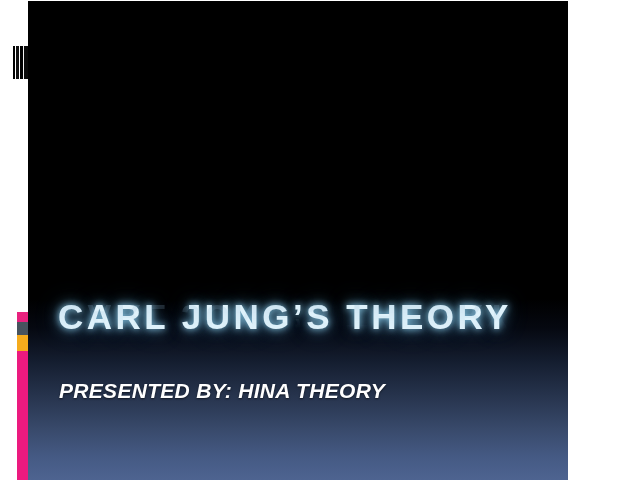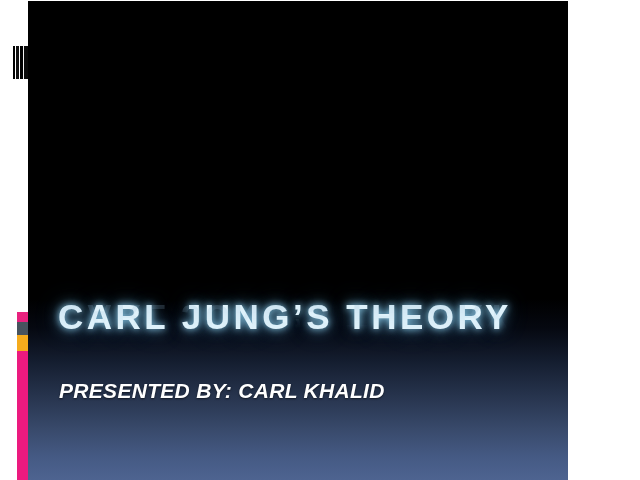--- a/index.html
+++ b/index.html
@@ -146,21 +146,21 @@
 
 <div id="slide">
 
   <div class="slide-body">
 
     <div class="title-block">
       <div class="title-text">CARL JUNG’S THEORY</div>
       <div class="title-reflection">CARL JUNG’S THEORY</div>
     </div>
 
-    <div class="subtitle-text">PRESENTED BY: CARL KHALID</div>
+    <div class="subtitle-text">PRESENTED BY: HINA THEORY</div>
 
   </div>
 
   <div class="left-strip"></div>
 
   <div class="barcode"></div>
 
   <div class="accent-bar">
     <div class="accent-seg seg-pink-top"></div>
     <div class="accent-seg seg-gray"></div>

